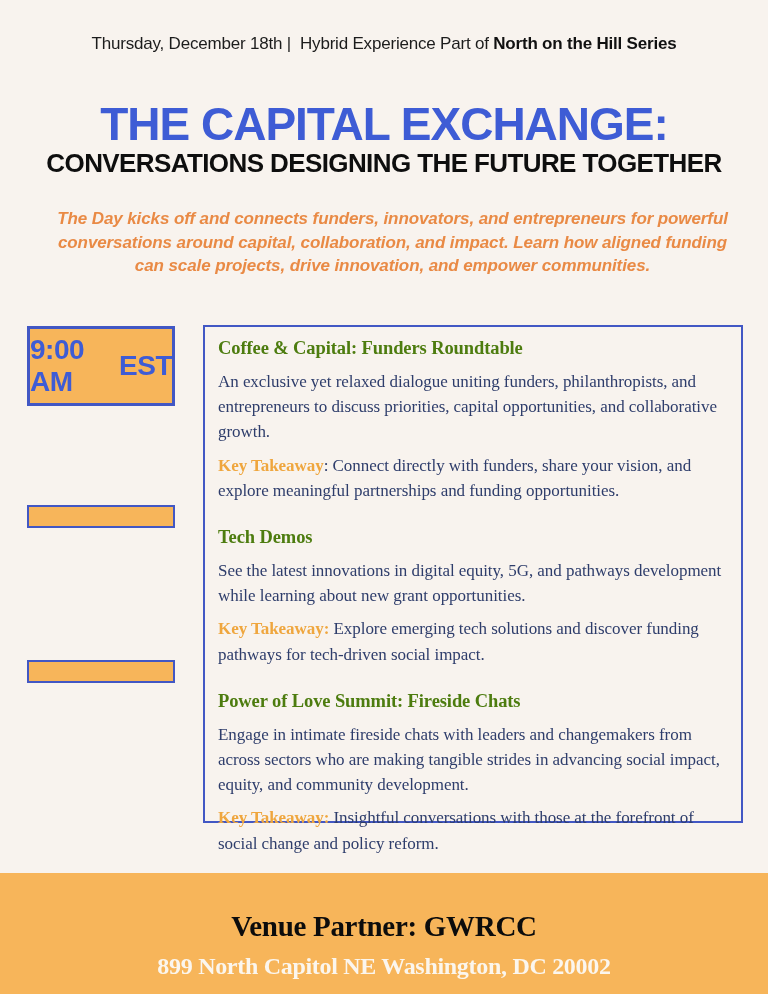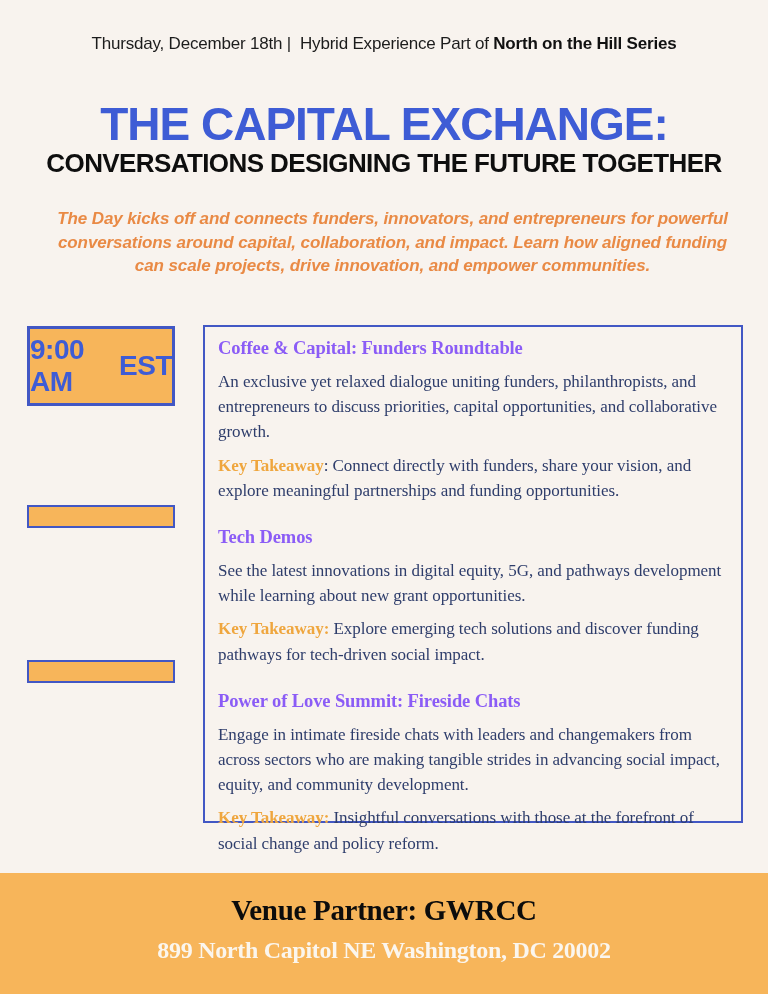--- a/index.html
+++ b/index.html
@@ -107,42 +107,42 @@
     background: var(--page-bg);
     padding: 8px 13px 0 13px;
     font-family: "Liberation Serif", "DejaVu Serif", serif;
     color: var(--navy);
   }
   .session { margin-bottom: 21px; }
   .session h3 {
     font-size: 18.5px;
     line-height: 26px;
     font-weight: 700;
-    color: #8b5cf6;
+    color: #4d7c0f;
     letter-spacing: -0.1px;
   }
   .session .desc,
   .session .takeaway {
     font-size: 17px;
     line-height: 25.2px;
     letter-spacing: -0.05px;
     margin-top: 8px;
   }
   .takeaway .gold { color: var(--gold); font-weight: 700; }
   .takeaway .colon { color: var(--navy); }
 
   
   .venue-banner {
     position: absolute;
     left: 0; top: 873px;
     width: 768px; height: 121px;
     background: var(--orange-fill);
     text-align: center;
     font-family: "Liberation Serif", "DejaVu Serif", serif;
-    padding-top: 20px;
+    padding-top: 36px;
   }
   .venue-line {
     font-size: 29px;
     line-height: 34px;
     font-weight: 700;
     color: #0c0c0c;
     letter-spacing: -0.3px;
   }
   .address-line {
     margin-top: 6px;

